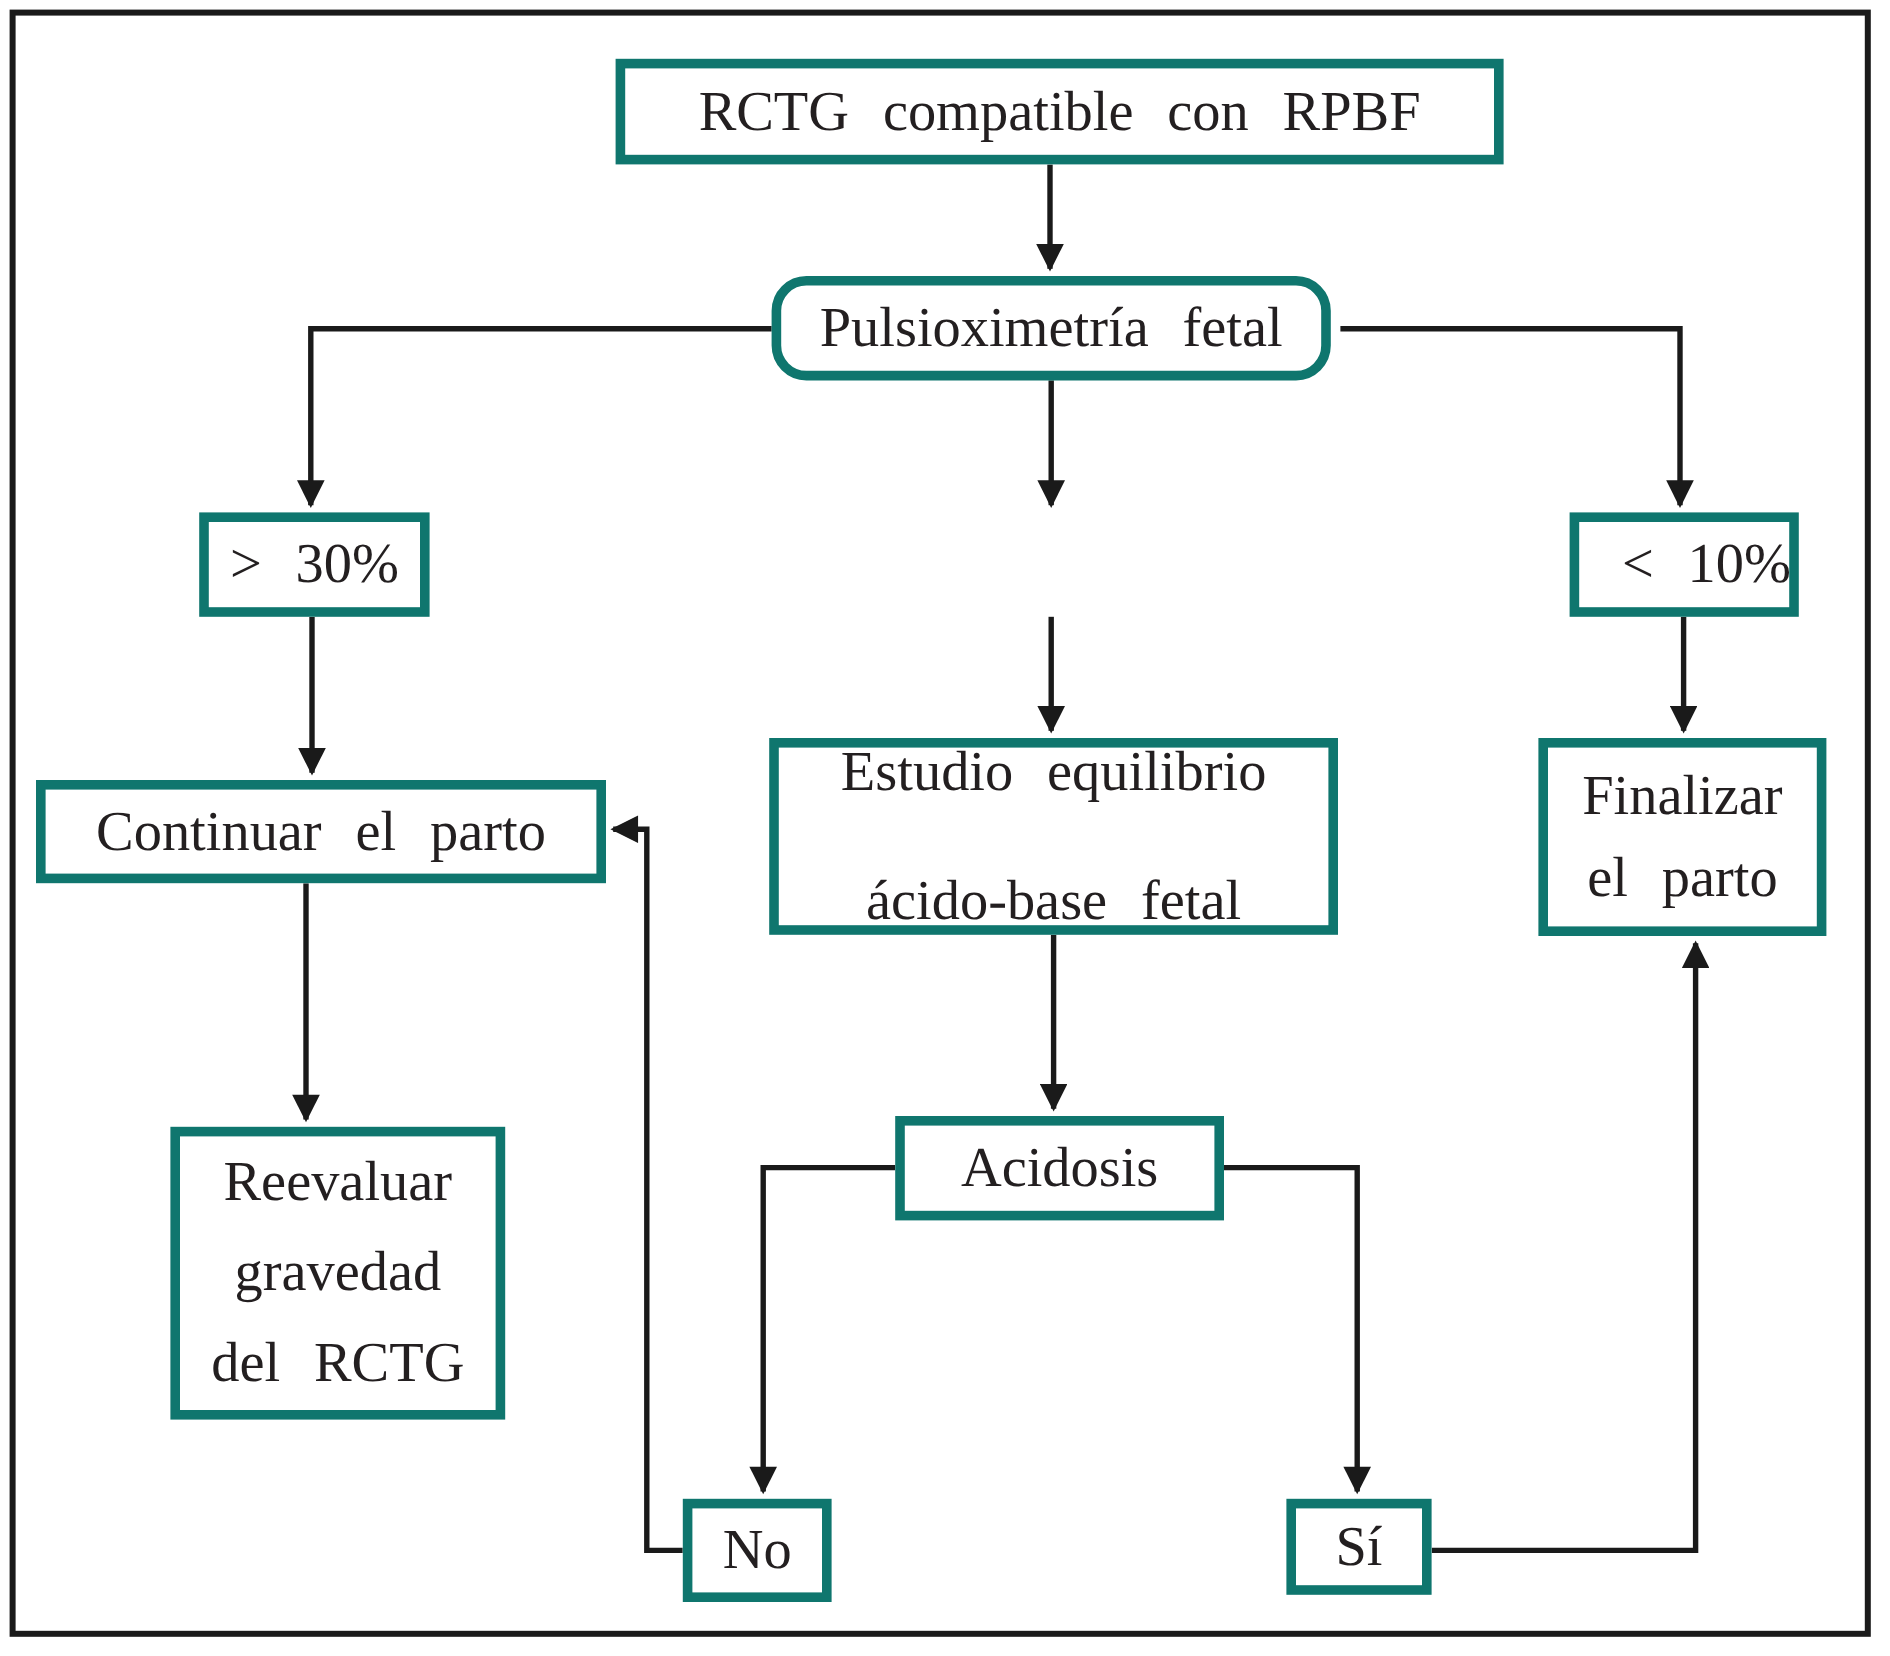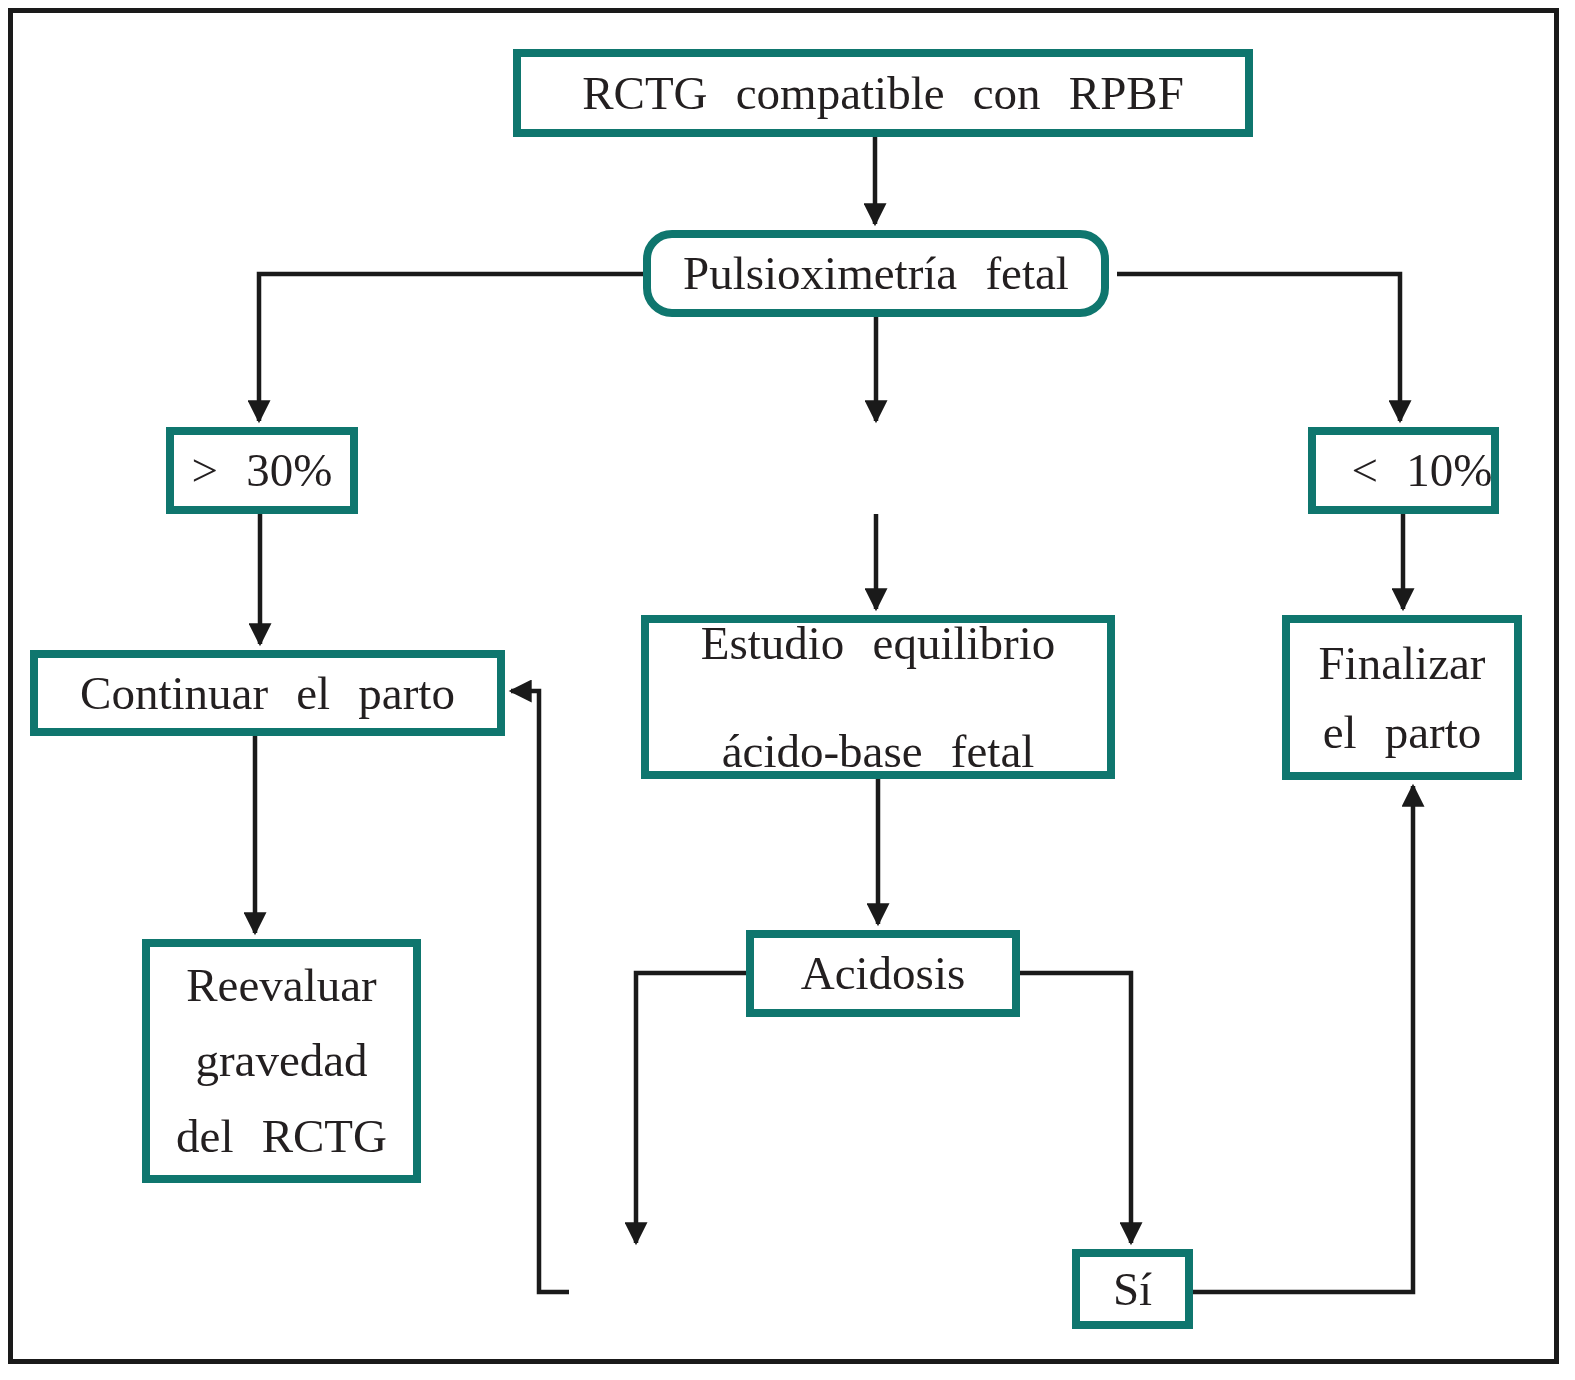--- a/index.html
+++ b/index.html
@@ -126,18 +126,21 @@
   <div class="node" id="n-reevaluar">
     <span>Reevaluar</span>
     <span>gravedad</span>
     <span>del RCTG</span>
   </div>
 
   <div class="node" id="n-acidosis">
     <span>Acidosis</span>
   </div>
 
+  <div class="node" id="n-no">
+    <span>No</span>
+  </div>
 
   <div class="node" id="n-si">
     <span>Sí</span>
   </div>
 
 </div>
 
 </body></html>

